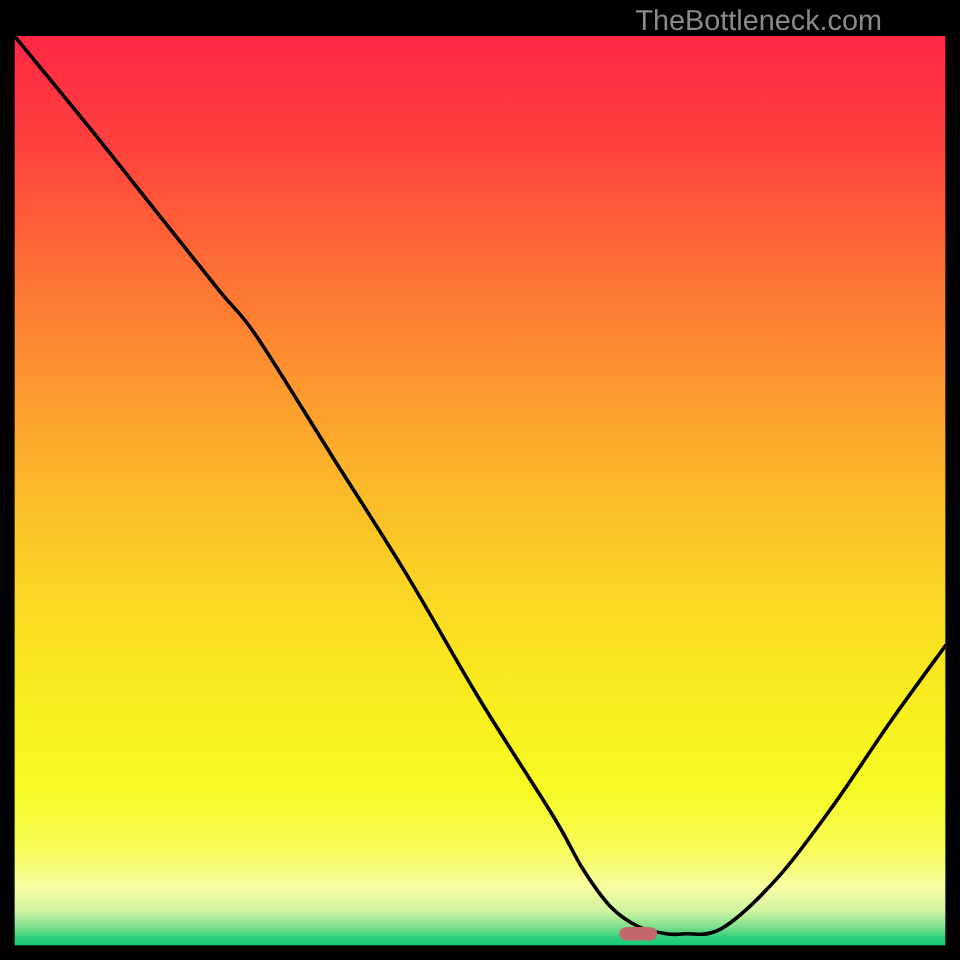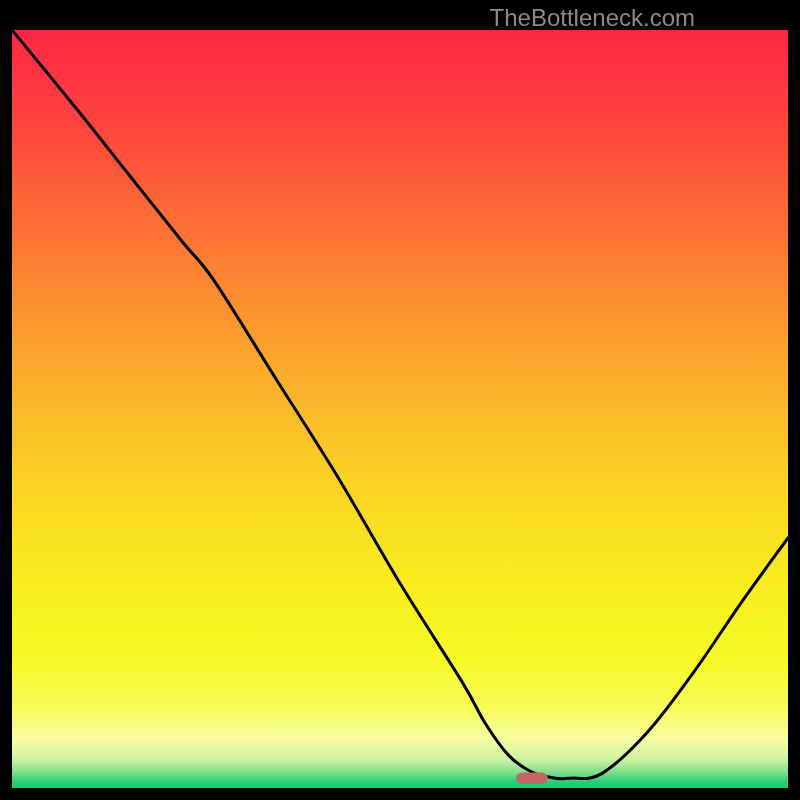--- a/index.html
+++ b/index.html
@@ -8,20 +8,21 @@
     width: 800px;
     height: 800px;
     background: #000000;
     overflow: hidden;
     position: relative;
   }
   .container {
     width: 713px;
     height: 800px;
     position: relative;
+    padding-left: 40px;
   }
   .watermark {
     position: absolute;
     top: 4px;
     right: 18px;
     color: #8a8a8a;
     font-family: Arial, Helvetica, sans-serif;
     font-size: 24px;
     font-weight: 500;
     z-index: 10;

